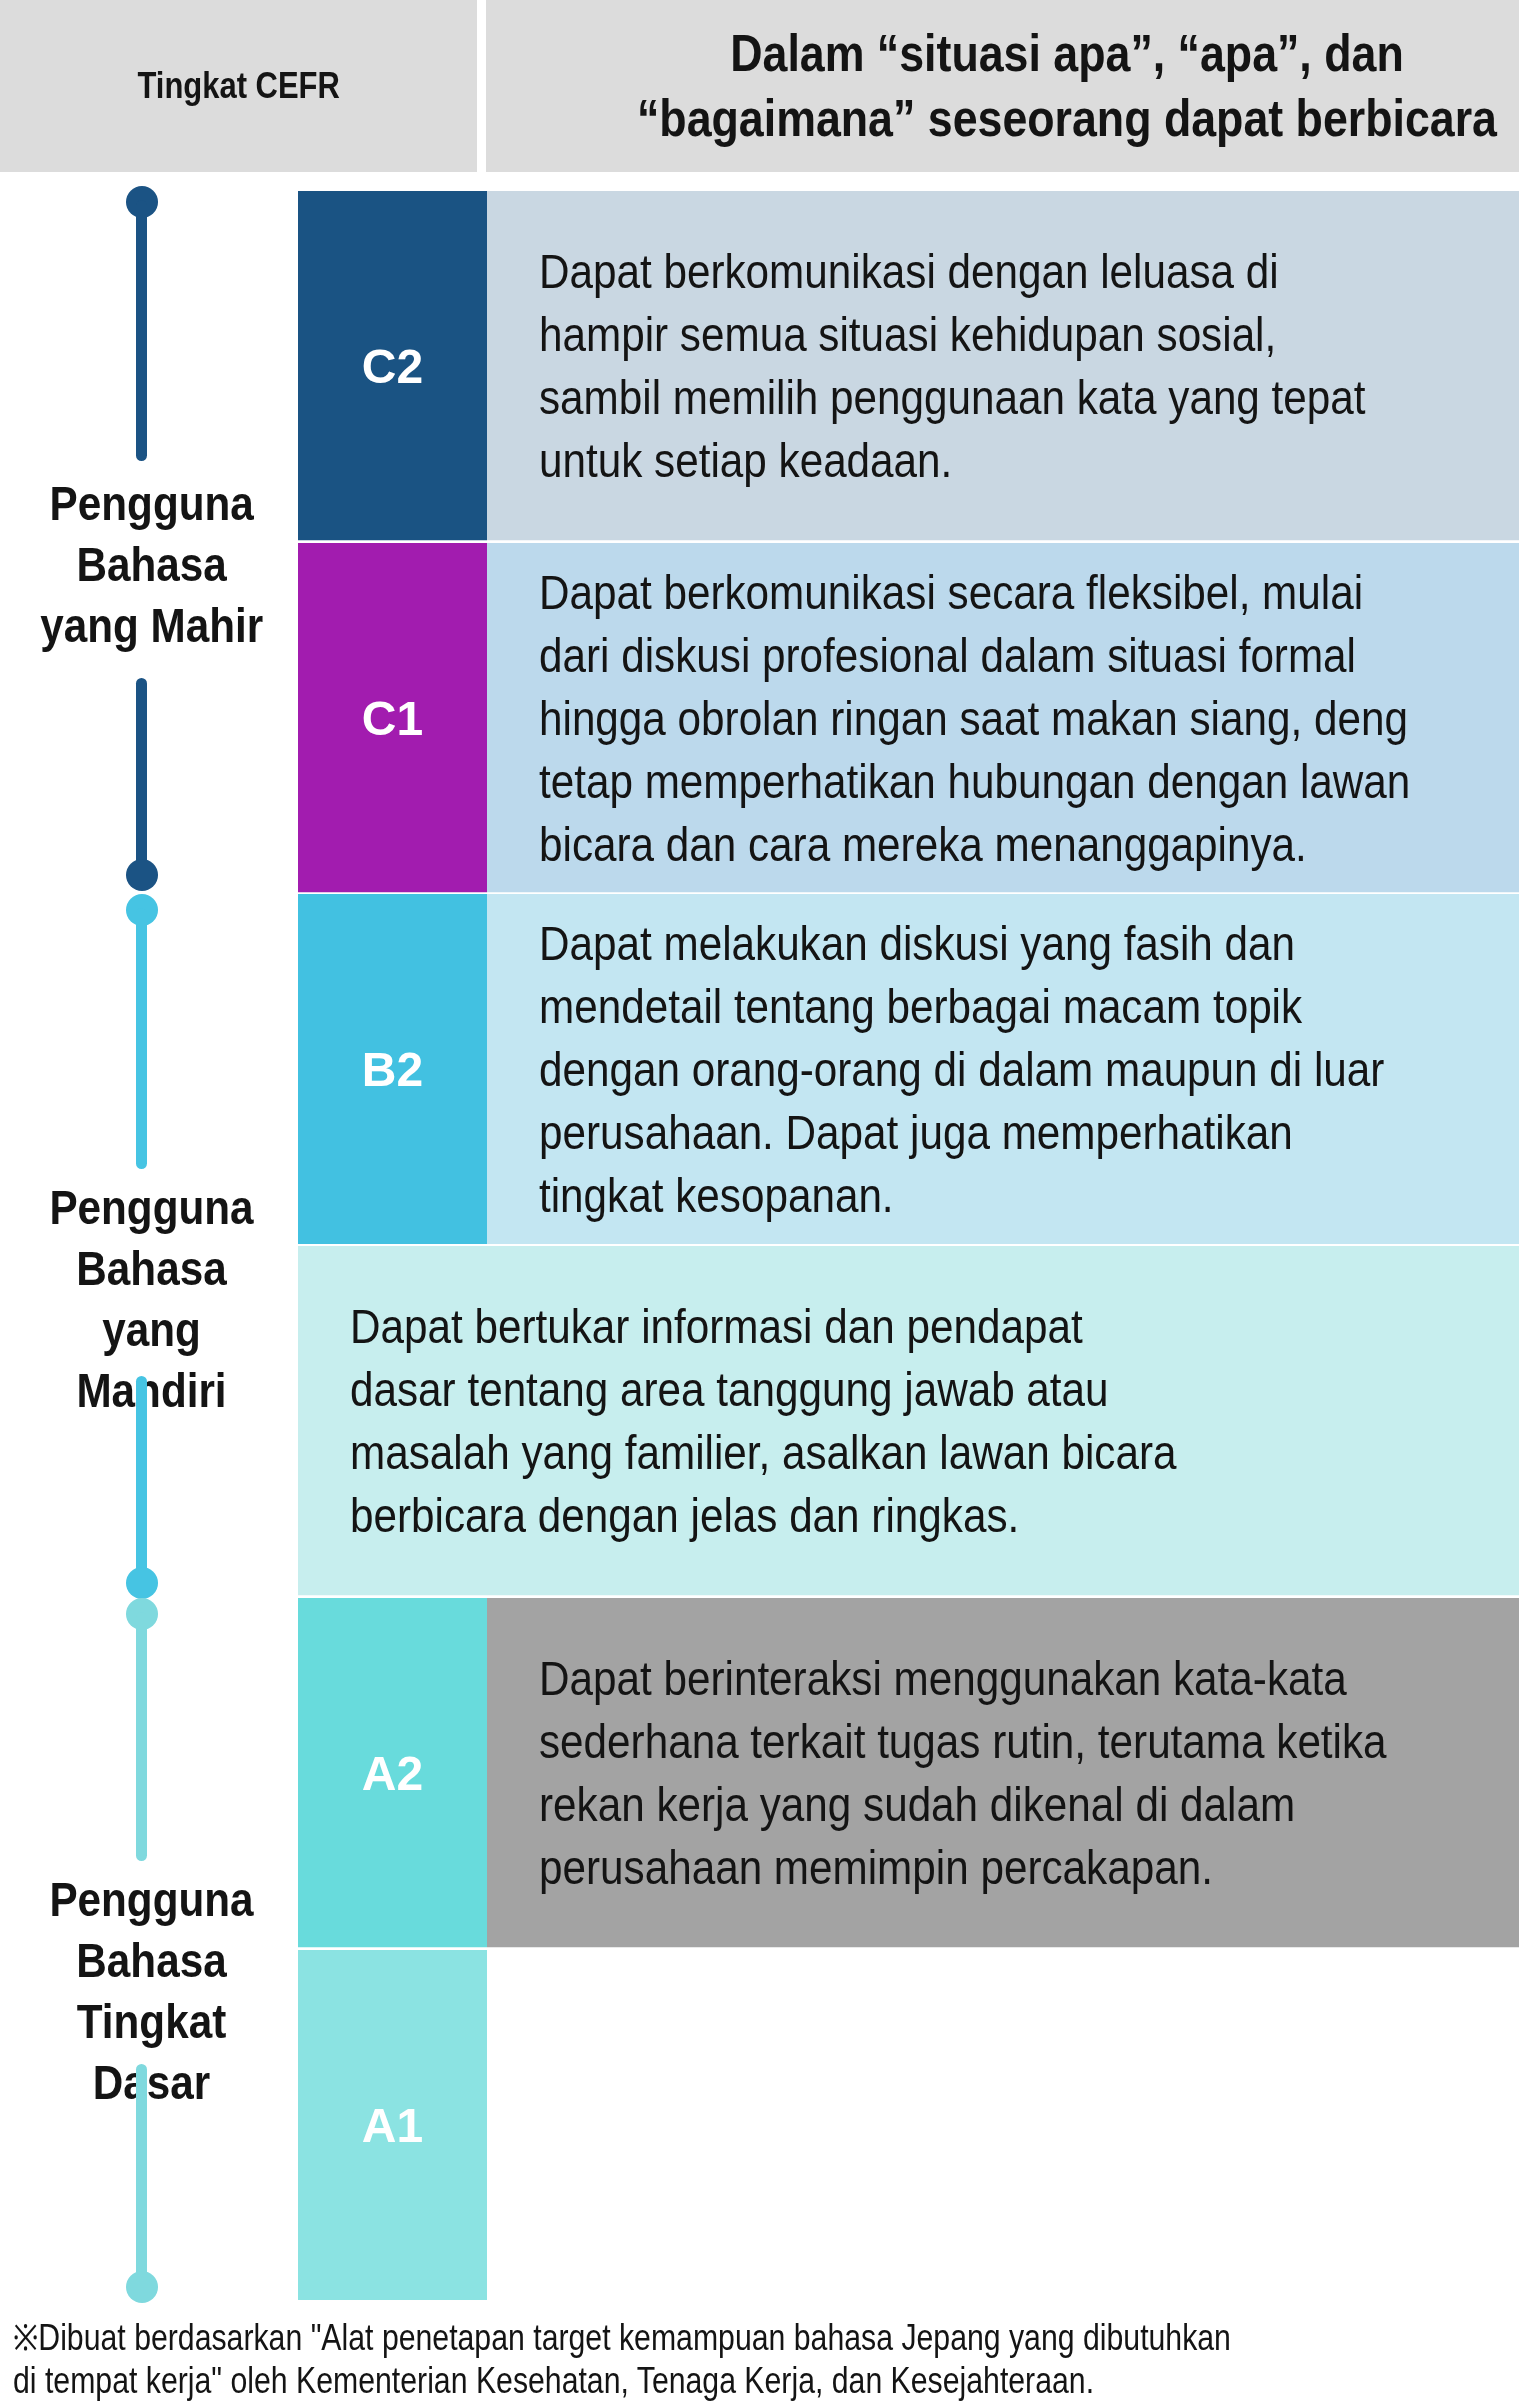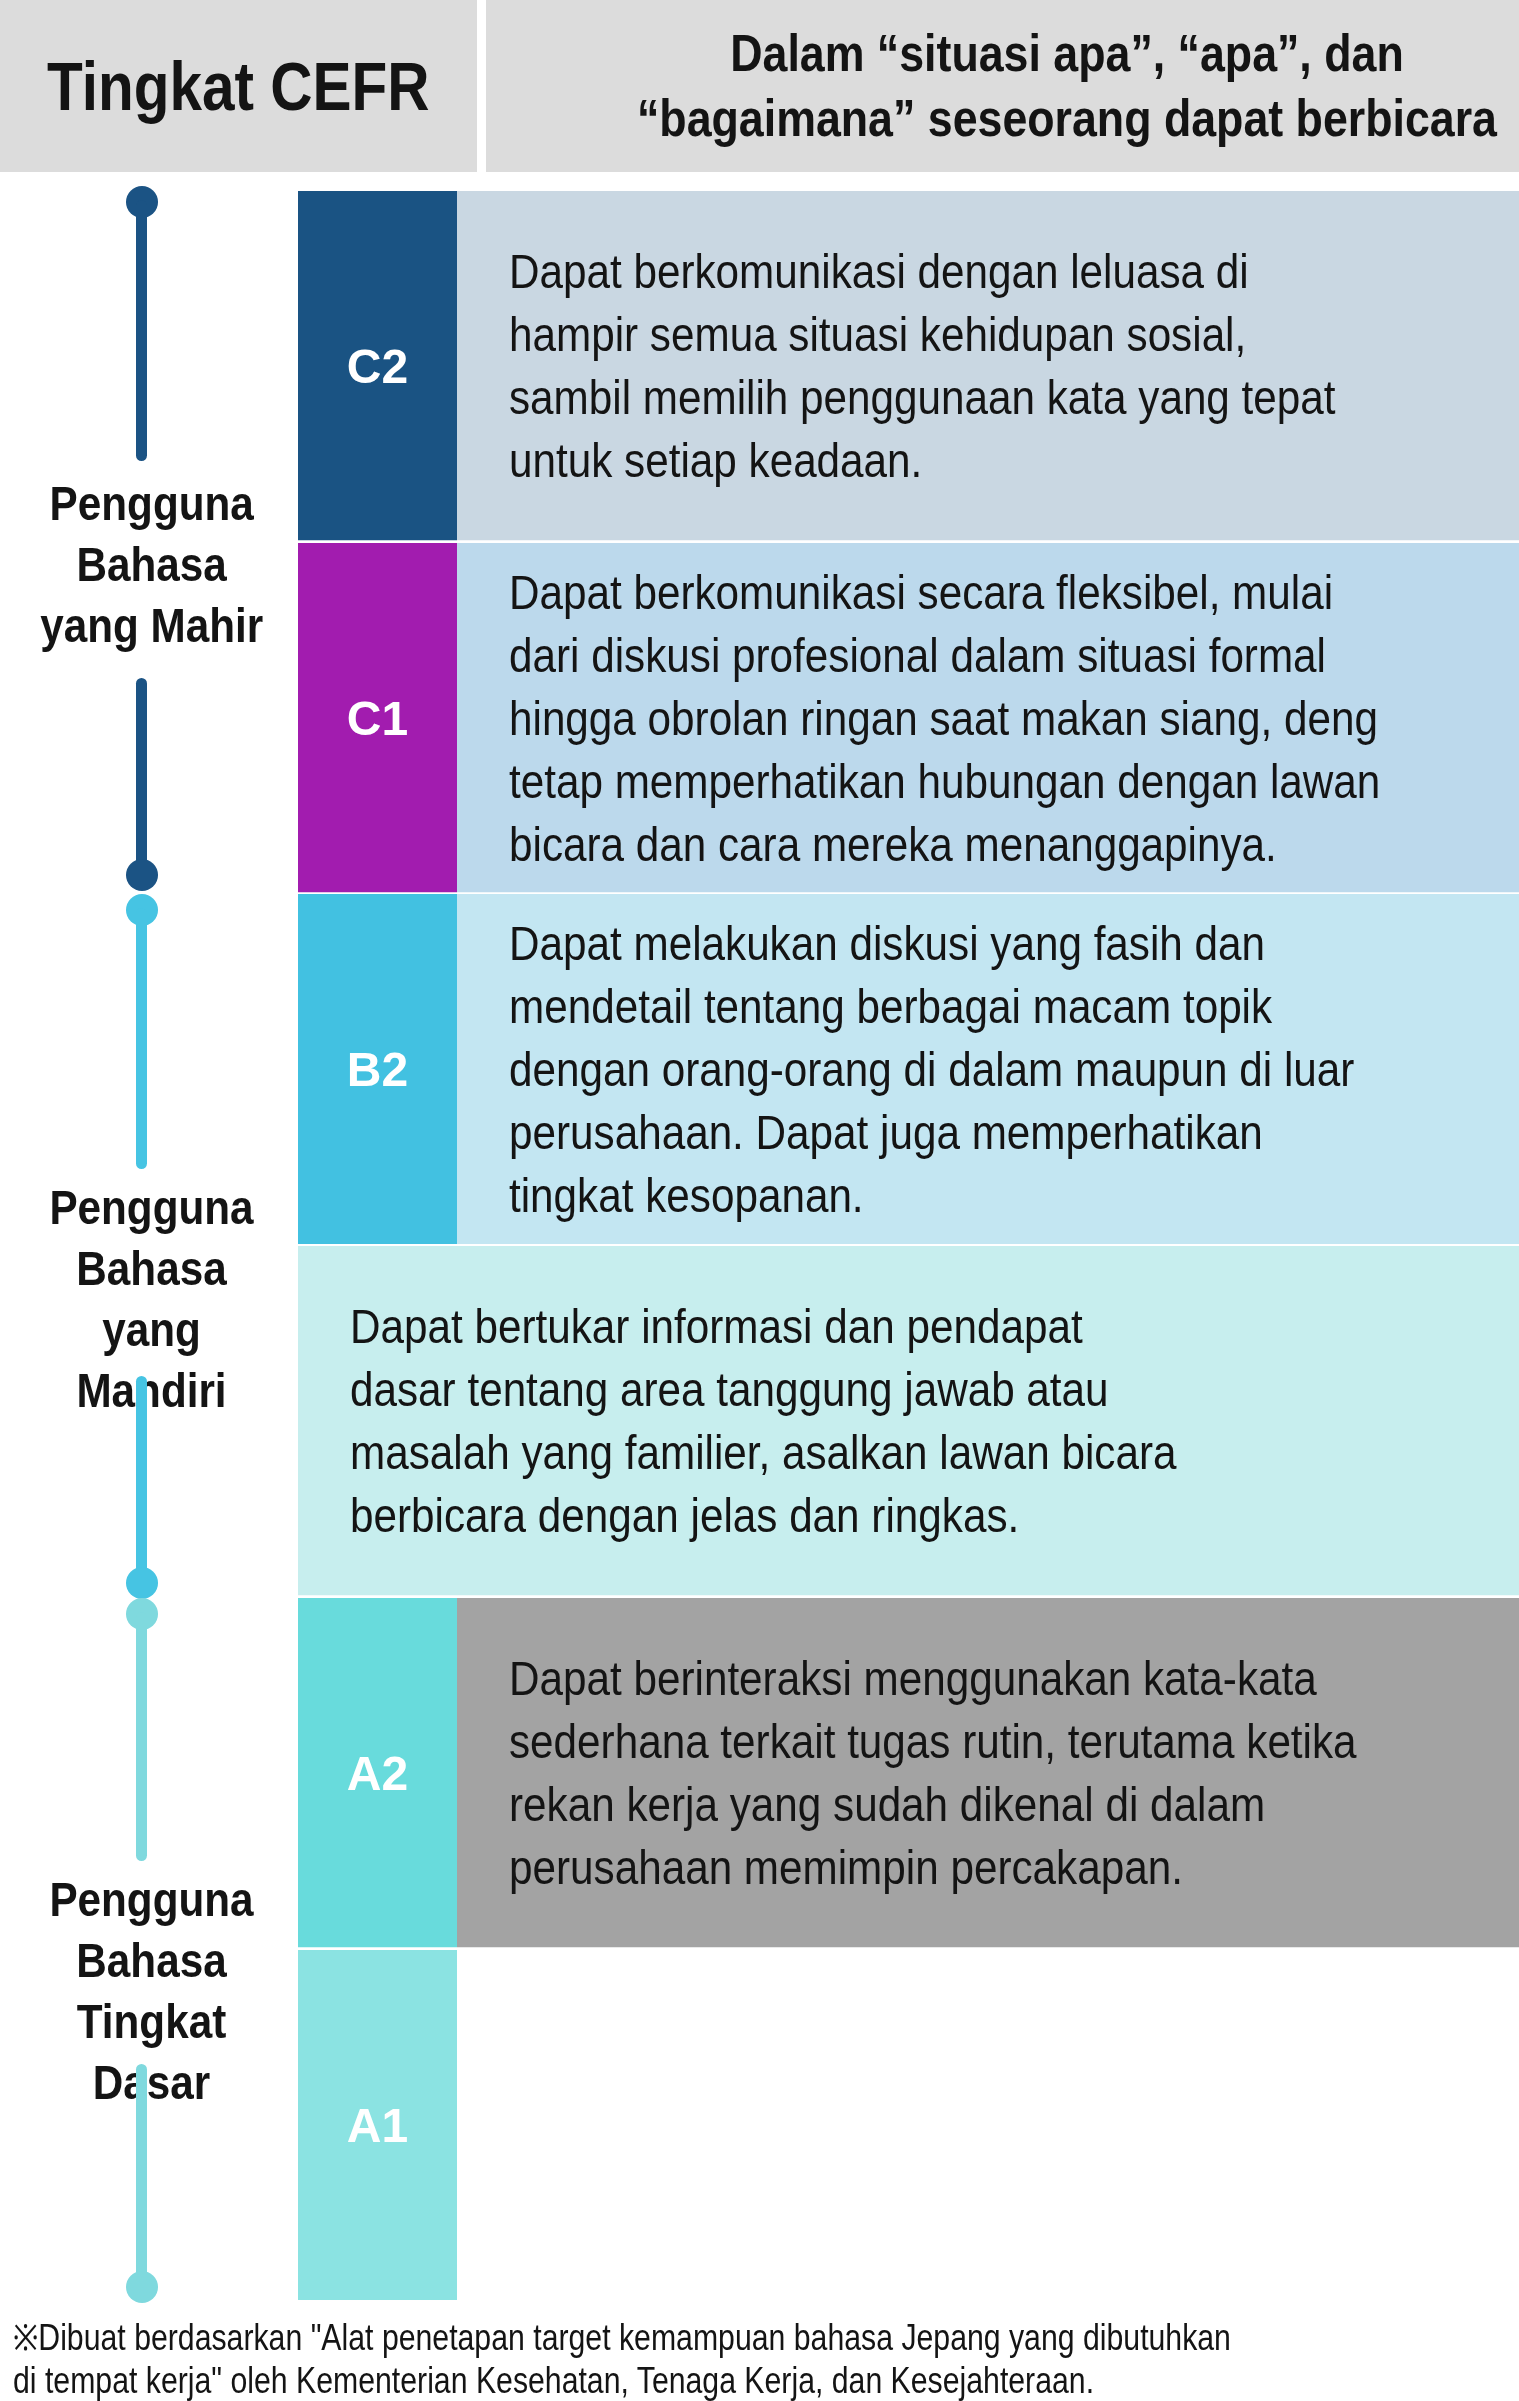--- a/index.html
+++ b/index.html
@@ -3,26 +3,26 @@
 <meta charset="utf-8">
 <style>
   html, body { margin:0; padding:0; }
   body {
     width:1519px; height:2401px; overflow:hidden; position:relative;
     background:#ffffff;
     font-family:"Liberation Sans", sans-serif;
     color:#141414;
   }
   .hdr { position:absolute; top:0; height:172px; background:#dcdcdc; display:flex; align-items:center; justify-content:center; text-align:center; font-weight:bold; }
-  .hdr-left { left:0; width:477px; font-size:68px; transform-origin:center; }
+  .hdr-left { left:0; width:477px; font-size:36px; transform-origin:center; }
   .hdr-right { left:486px; width:1161px; font-size:52px; line-height:65px; }
   .narrow { display:inline-block; transform:scaleX(0.86); }
 
   .row { position:absolute; left:298px; width:1221px; height:350px; display:flex; }
-  .level { width:159px; height:100%; display:flex; align-items:center; justify-content:center; color:#ffffff; font-weight:bold; font-size:48px; }
+  .level { width:189px; height:100%; display:flex; align-items:center; justify-content:center; color:#ffffff; font-weight:bold; font-size:48px; }
   .desc { flex:1; height:100%; display:flex; align-items:center; padding-left:52px; box-sizing:border-box; font-size:48px; line-height:63px; white-space:nowrap; overflow:hidden; }
   .desc-inner { display:inline-block; transform:scaleX(0.88); transform-origin:left center; }
   .sep { position:absolute; left:298px; width:1221px; height:2.8px; background:rgba(255,255,255,0.75); }
 
   .tl-line { position:absolute; left:136px; width:11.2px; border-radius:5.6px; }
   .tl-dot { position:absolute; left:126px; width:32px; height:32px; border-radius:50%; }
   .group-label { position:absolute; left:0; width:289px; text-align:center; font-weight:bold; font-size:48px; line-height:61px;margin-left:7px; }
   .group-label span { display:inline-block; transform:scaleX(0.88); }
 
   .footnote { position:absolute; left:13px; top:2316px; width:1499px; font-size:36px; line-height:43px; white-space:nowrap; }

